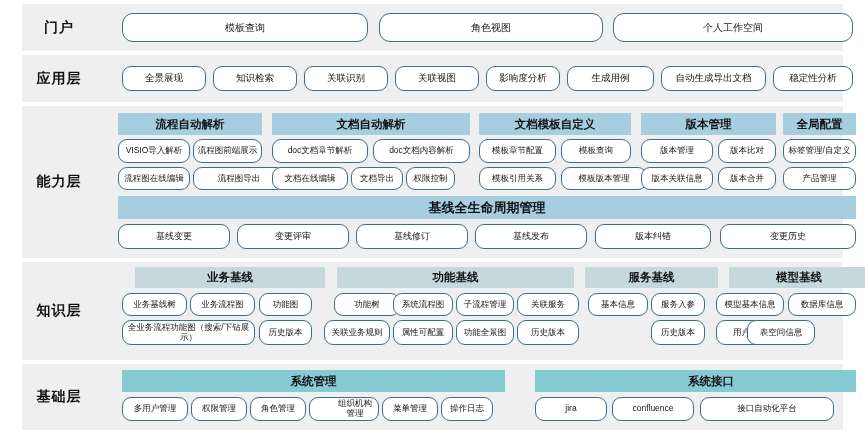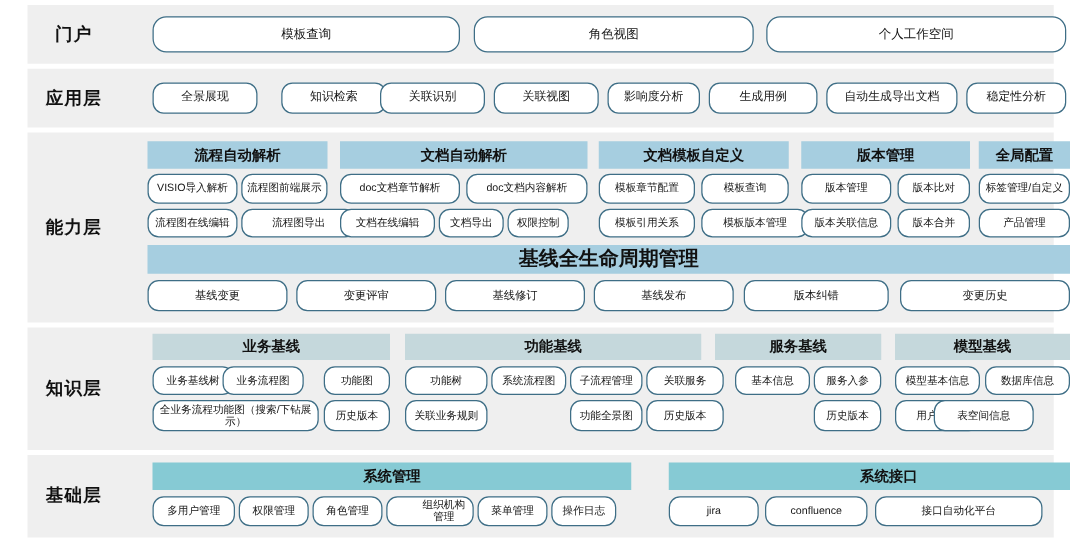--- a/index.html
+++ b/index.html
@@ -40,23 +40,23 @@
   .pill.big{font-size:10px;border-radius:11px;}
   .pill.lg{font-size:9px;}
 
   
   .ghead{
     box-sizing:border-box;
     display:flex;align-items:center;justify-content:center;
     font-size:11.5px;font-weight:bold;color:#111;
     background:#a6cee0;
   }
-  .ghead.grayblue{background:#c5d8dc;font-weight:bold;}
+  .ghead.grayblue{background:#c5d8dc;font-weight:bold;margin-left:13px;}
   .ghead.teal{background:#86cad4;}
-  .ghead.wide{font-size:16px;}
+  .ghead.wide{font-size:13px;}
 
   
   .abs{position:absolute;}
 
   
   #row-portal{top:4px;height:47px;}
   #row-app{top:55px;height:47px;}
   #row-cap{top:106px;height:152px;}
   #row-know{top:262px;height:98px;}
   #row-base{top:364px;height:66px;}
@@ -75,21 +75,21 @@
       <div class="abs pill big portal-btn" style="left:22px;top:9px;width:246px;">模板查询</div>
       <div class="abs pill big portal-btn" style="left:279px;top:9px;width:224px;">角色视图</div>
       <div class="abs pill big portal-btn" style="left:513px;top:9px;width:240px;">个人工作空间</div>
     </div>
   </div>
 
   <div class="band" id="row-app">
     <div class="band-label">应用层</div>
     <div class="band-body">
       <div class="abs pill app-btn" style="left:22px;top:11px;width:84px;">全景展现</div>
-      <div class="abs pill app-btn" style="left:113px;top:11px;width:84px;margin-left:12px;">知识检索</div>
+      <div class="abs pill app-btn" style="left:113px;top:11px;width:84px;">知识检索</div>
       <div class="abs pill app-btn" style="left:204px;top:11px;width:84px;">关联识别</div>
       <div class="abs pill app-btn" style="left:295px;top:11px;width:84px;">关联视图</div>
       <div class="abs pill app-btn" style="left:386px;top:11px;width:74px;">影响度分析</div>
       <div class="abs pill app-btn" style="left:467px;top:11px;width:87px;">生成用例</div>
       <div class="abs pill app-btn" style="left:561px;top:11px;width:105px;">自动生成导出文档</div>
       <div class="abs pill app-btn" style="left:673px;top:11px;width:80px;">稳定性分析</div>
     </div>
   </div>
 
   <div class="band" id="row-cap">
@@ -145,45 +145,46 @@
   <div class="band" id="row-know">
     <div class="band-label">知识层</div>
     <div class="band-body">
 
       <div class="abs ghead grayblue" style="left:22px;top:5px;width:190px;height:21px;">业务基线</div>
       <div class="abs ghead grayblue" style="left:224px;top:5px;width:237px;height:21px;">功能基线</div>
       <div class="abs ghead grayblue" style="left:472px;top:5px;width:133px;height:21px;">服务基线</div>
       <div class="abs ghead grayblue" style="left:616px;top:5px;width:140px;height:21px;">模型基线</div>
 
       <div class="abs pill" style="left:22px;top:31px;width:65px;height:23px;">业务基线树</div>
-      <div class="abs pill" style="left:78px;top:31px;width:65px;height:23px;">业务流程图</div>
+      <div class="abs pill" style="left:90px;top:31px;width:65px;height:23px;">业务流程图</div>
       <div class="abs pill" style="left:159px;top:31px;width:53px;height:23px;">功能图</div>
 
       <div class="abs pill" style="left:22px;top:58px;width:133px;height:25px;">全业务流程功能图（搜索/下钻展示）</div>
       <div class="abs pill" style="left:159px;top:58px;width:53px;height:25px;">历史版本</div>
 
-      <div class="abs pill" style="left:224px;top:31px;width:66px;height:23px;">功能树</div>
+      <div class="abs pill" style="left:234px;top:31px;width:66px;height:23px;">功能树</div>
       <div class="abs pill" style="left:293px;top:31px;width:60px;height:23px;">系统流程图</div>
       <div class="abs pill" style="left:356px;top:31px;width:58px;height:23px;">子流程管理</div>
       <div class="abs pill" style="left:417px;top:31px;width:62px;height:23px;">关联服务</div>
 
       <div class="abs pill" style="left:224px;top:58px;width:66px;height:25px;">关联业务规则</div>
+      <div class="abs pill" style="left:293px;top:58px;width:60px;height:25px;">属性可配置</div>
       <div class="abs pill" style="left:356px;top:58px;width:58px;height:25px;">功能全景图</div>
       <div class="abs pill" style="left:417px;top:58px;width:62px;height:25px;">历史版本</div>
 
       <div class="abs pill" style="left:488px;top:31px;width:60px;height:23px;">基本信息</div>
       <div class="abs pill" style="left:551px;top:31px;width:54px;height:23px;">服务入参</div>
 
       <div class="abs pill" style="left:551px;top:58px;width:54px;height:25px;">历史版本</div>
 
       <div class="abs pill" style="left:616px;top:31px;width:68px;height:23px;">模型基本信息</div>
       <div class="abs pill" style="left:688px;top:31px;width:68px;height:23px;">数据库信息</div>
 
       <div class="abs pill" style="left:616px;top:58px;width:68px;height:25px;">用户信息</div>
-      <div class="abs pill" style="left:647px;top:58px;width:80px;height:25px;">表空间信息</div>
+      <div class="abs pill" style="left:647px;top:58px;width:68px;height:25px;">表空间信息</div>
     </div>
   </div>
 
   <div class="band" id="row-base">
     <div class="band-label">基础层</div>
     <div class="band-body">
 
       <div class="abs ghead teal" style="left:22px;top:6px;width:383px;height:22px;">系统管理</div>
       <div class="abs ghead teal" style="left:435px;top:6px;width:321px;height:22px;padding-left:31px;">系统接口</div>
 

